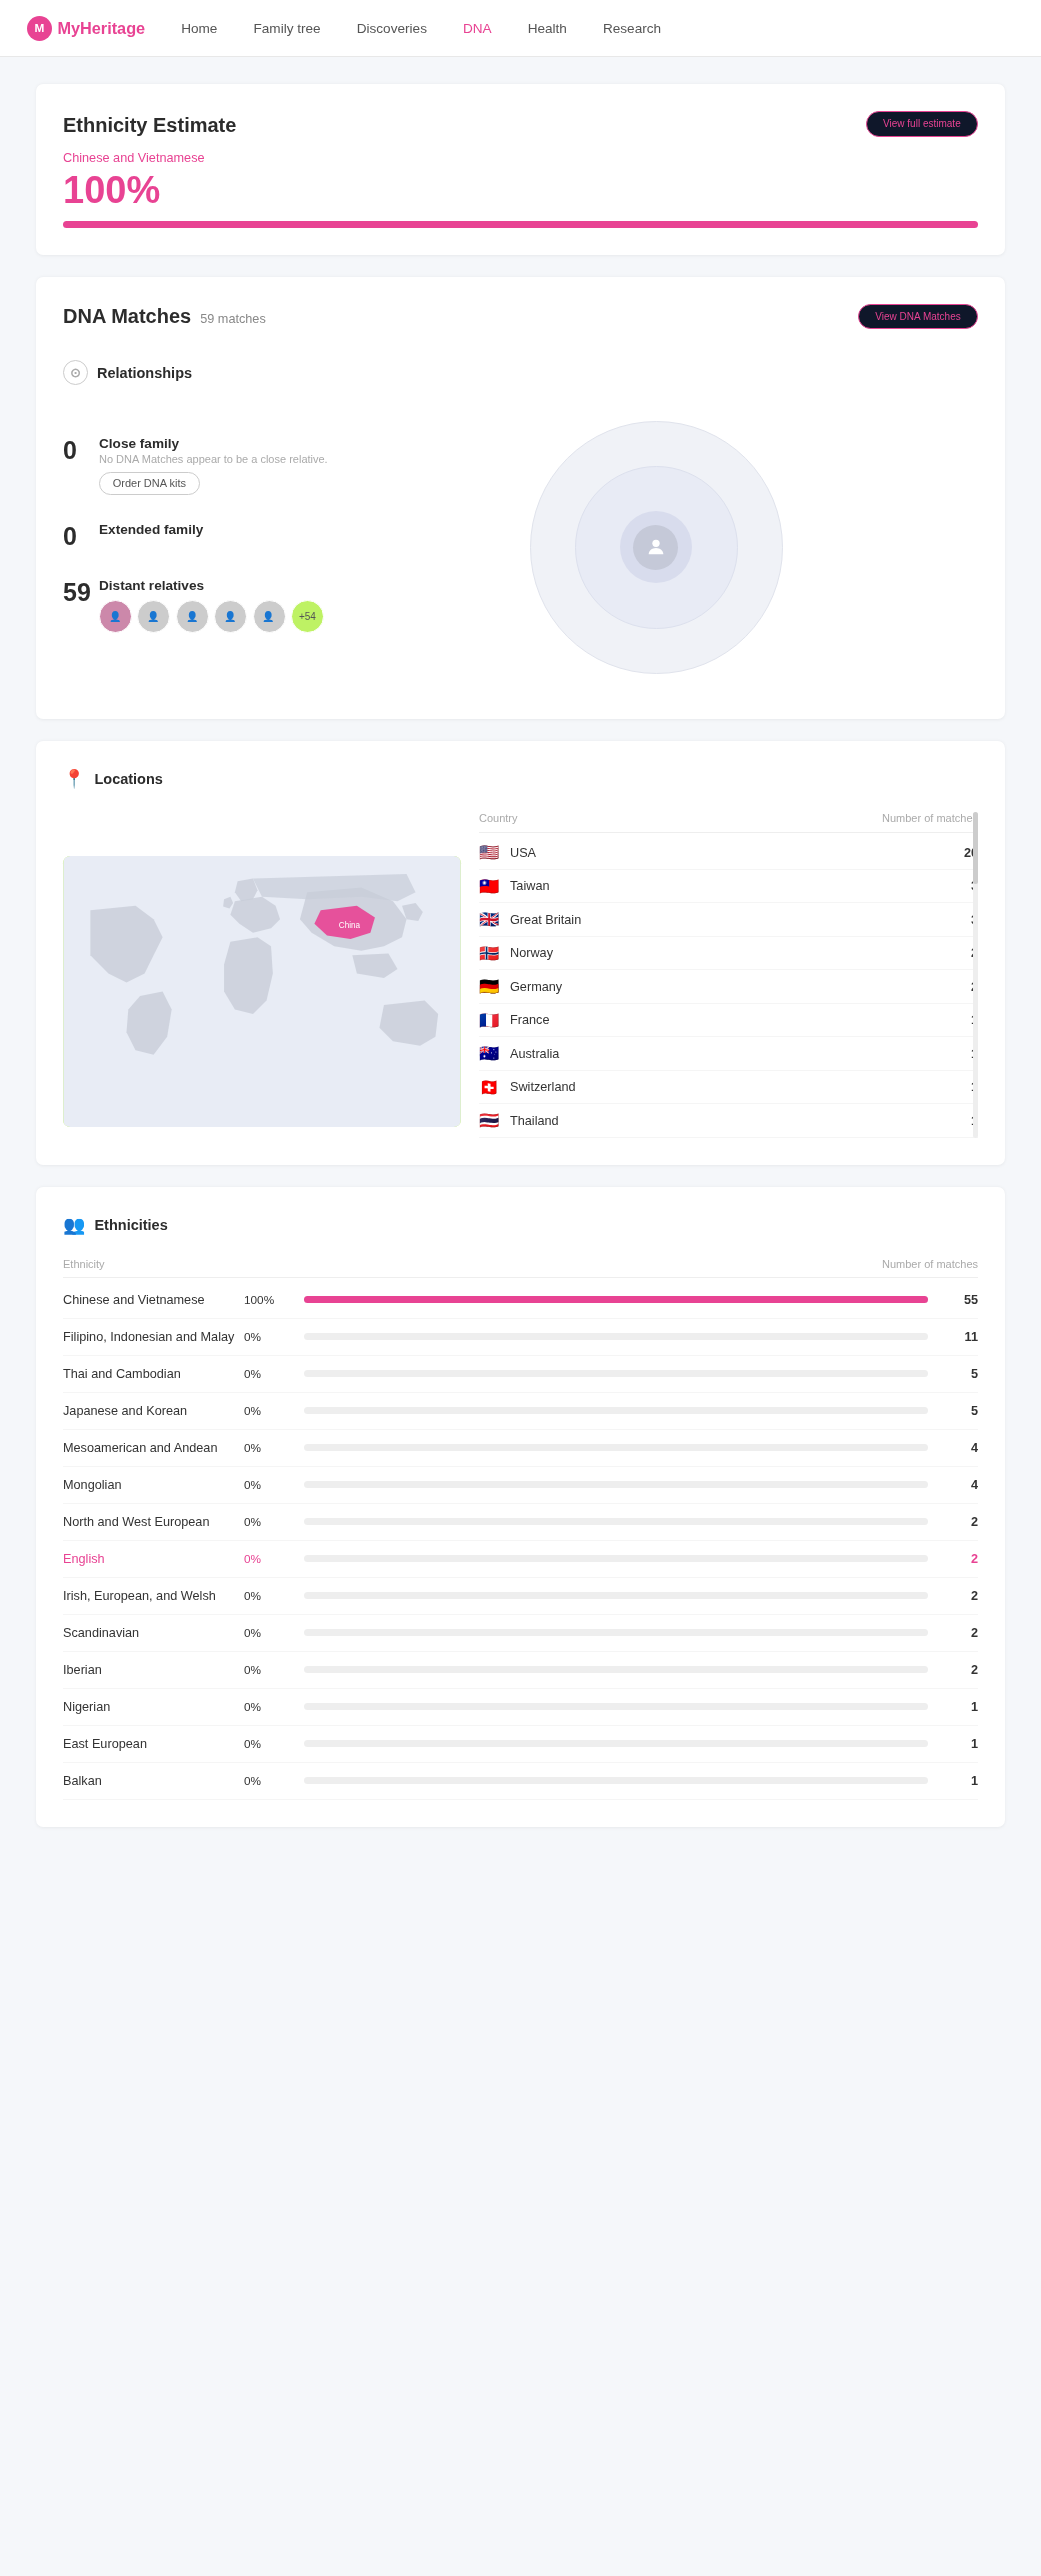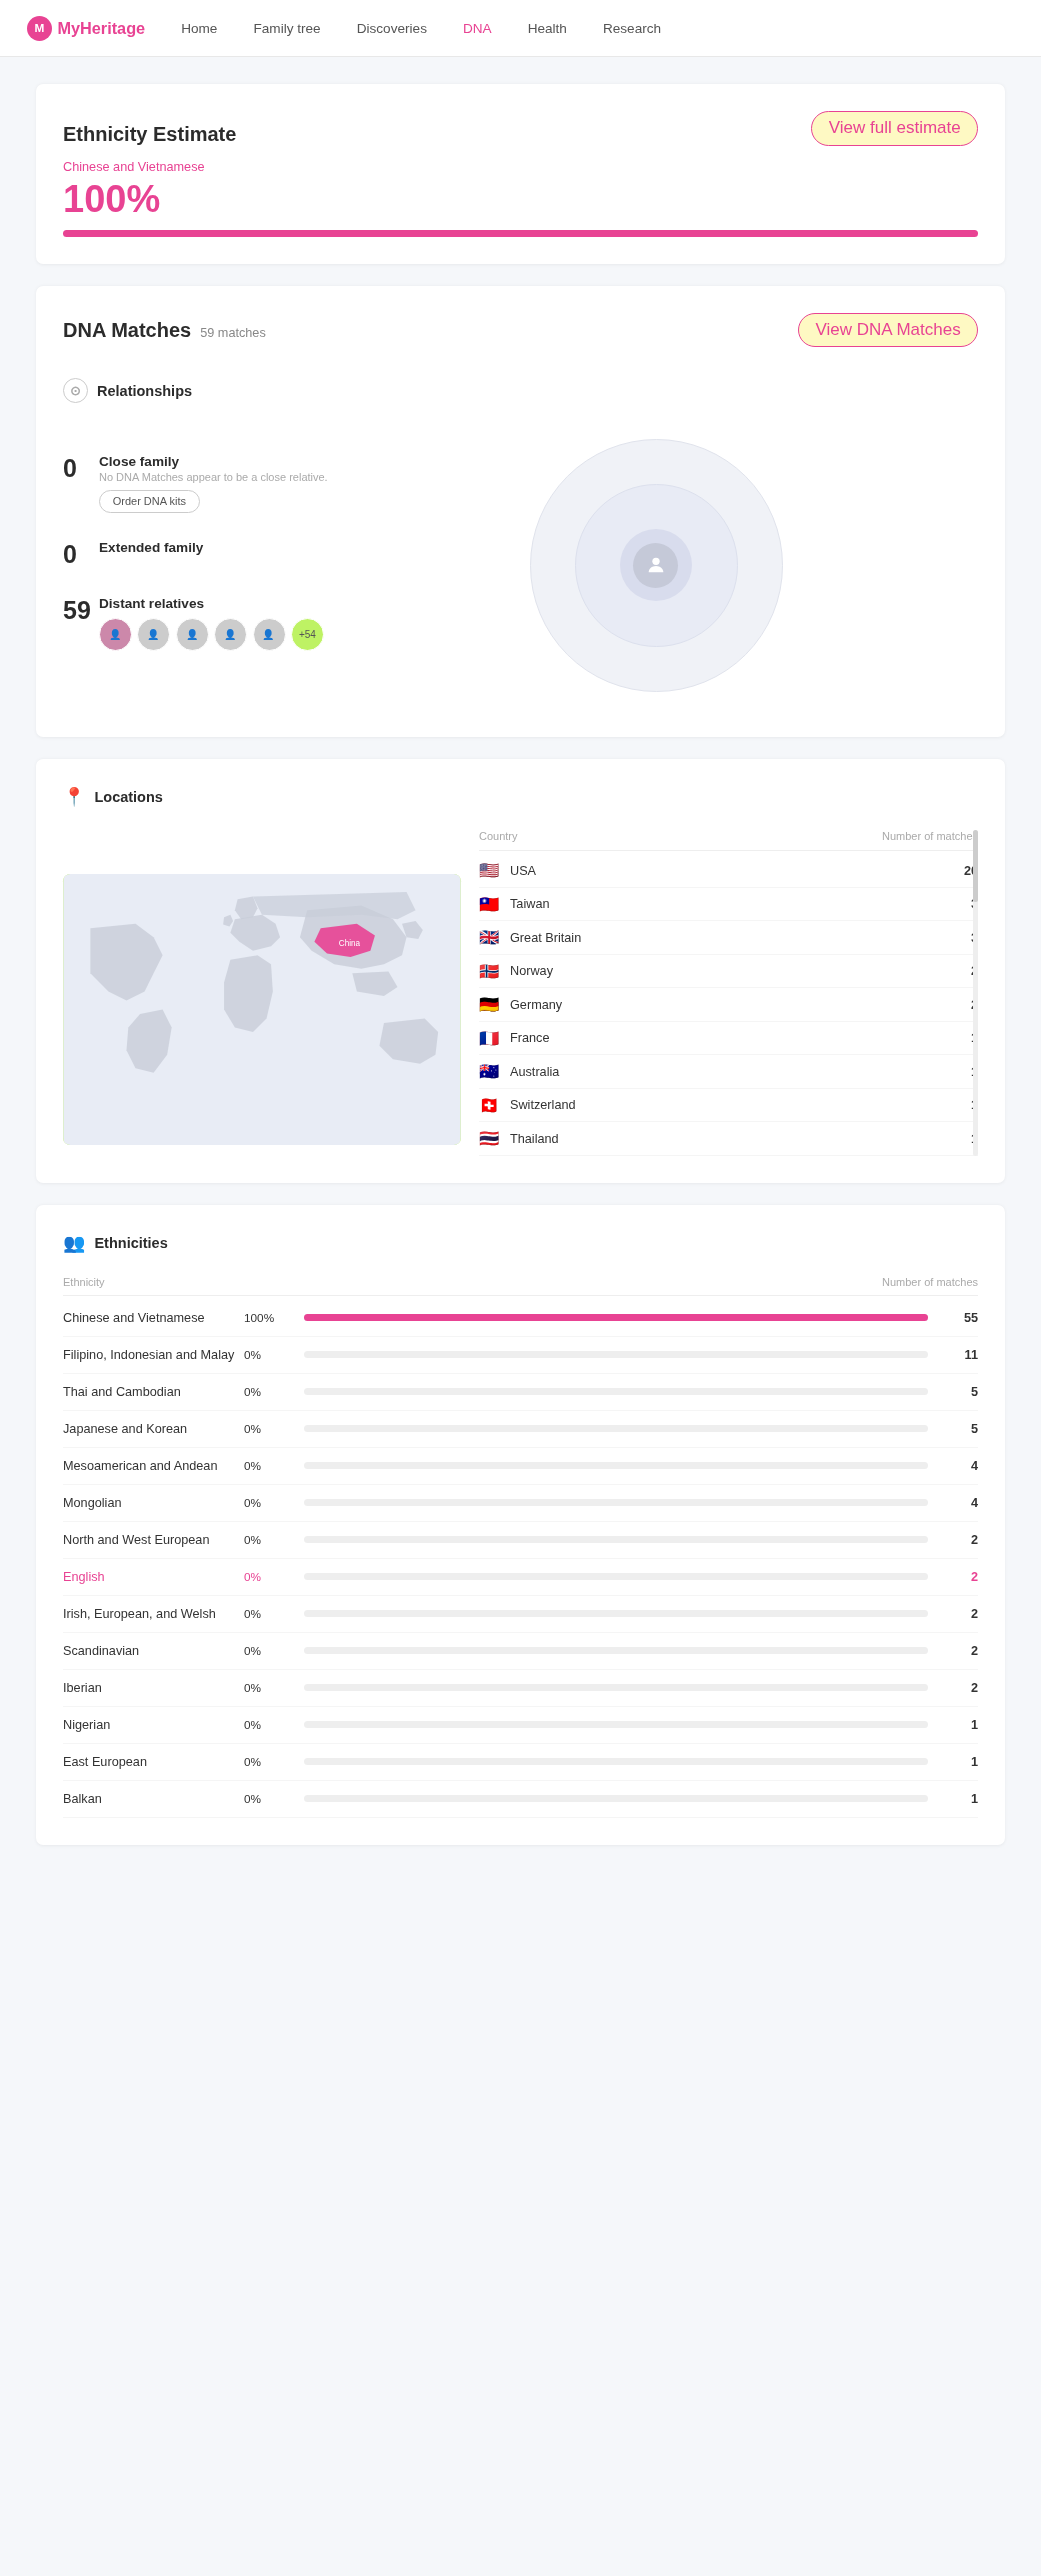--- a/index.html
+++ b/index.html
@@ -61,24 +61,24 @@
       margin-bottom: 14.5px;
     }
     .section-title {
       font-size: 20px;
       font-weight: bold;
       color: #2c2c2c;
     }
     .btn-outline {
       border: 1.4px solid #e84393;
       color: #e84393;
-      background: #fef9c3;
+      background: #0f172a;
       border-radius: 18px;
       padding: 6.3px 16.3px;
-      font-size: 17px;
+      font-size: 10px;
       cursor: pointer;
     }
     .ethnicity-label {
       color: #e84393;
       font-size: 12.7px;
       margin-bottom: 3.6px;
     }
     .ethnicity-percent {
       font-size: 38px;
       font-weight: bold;

